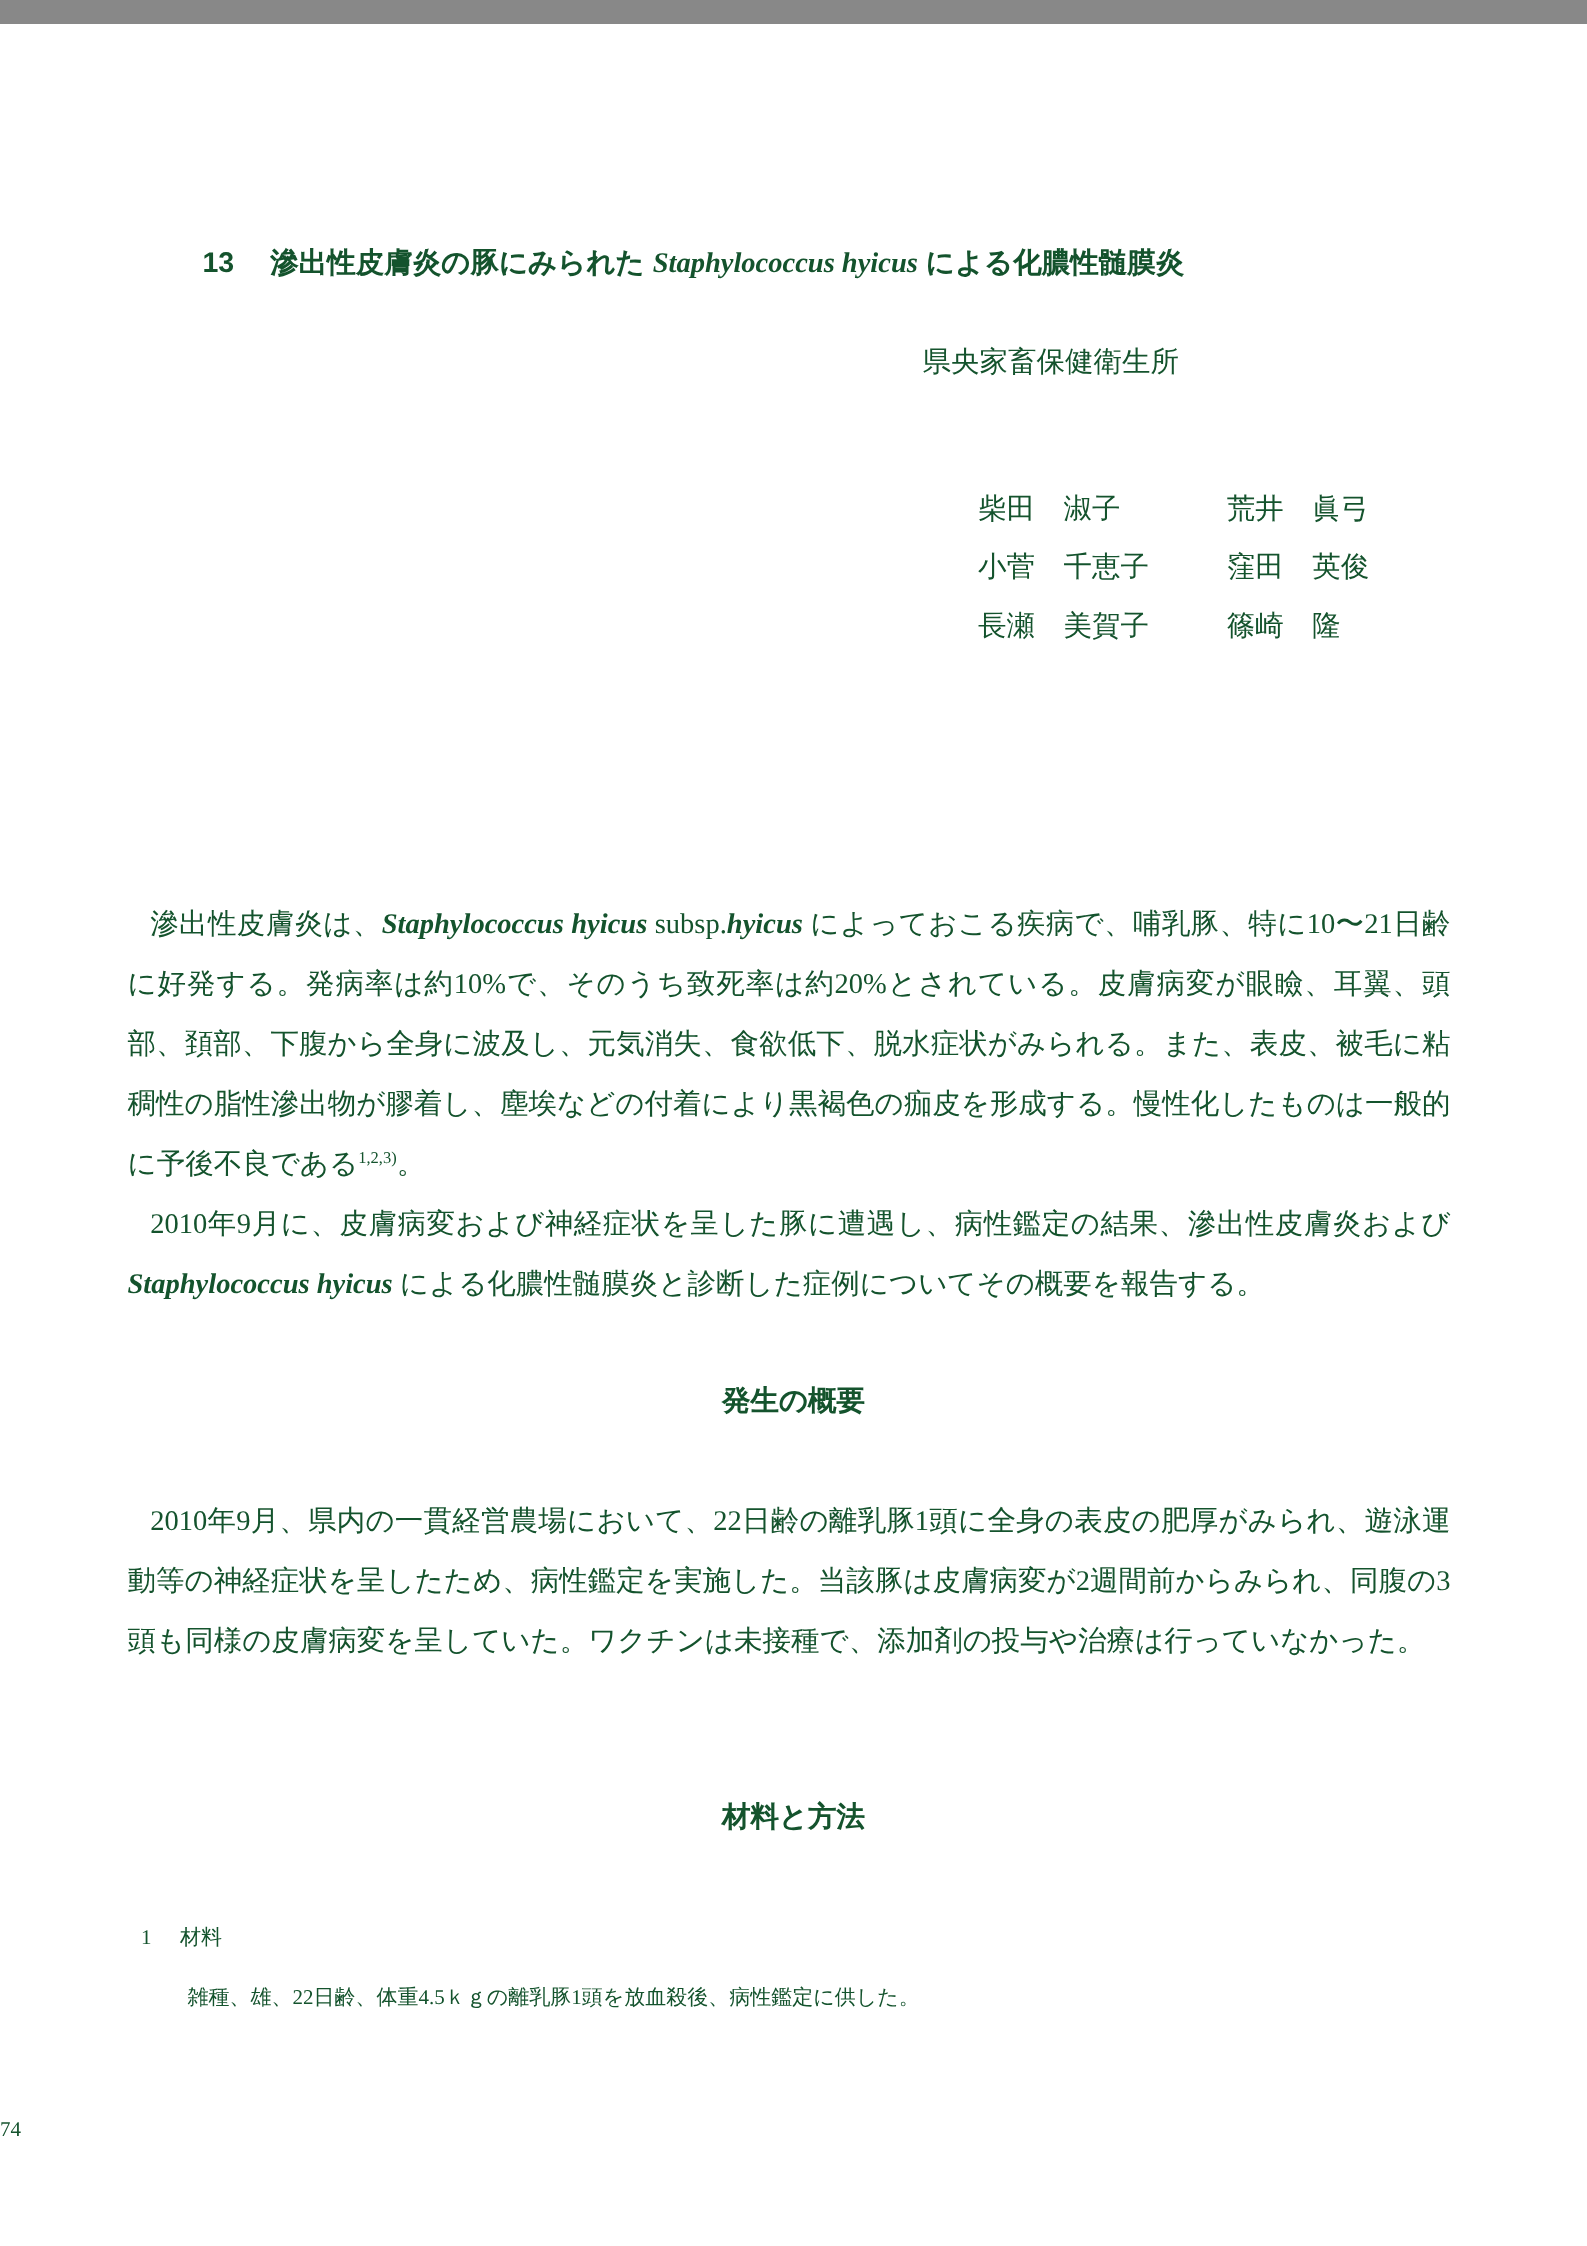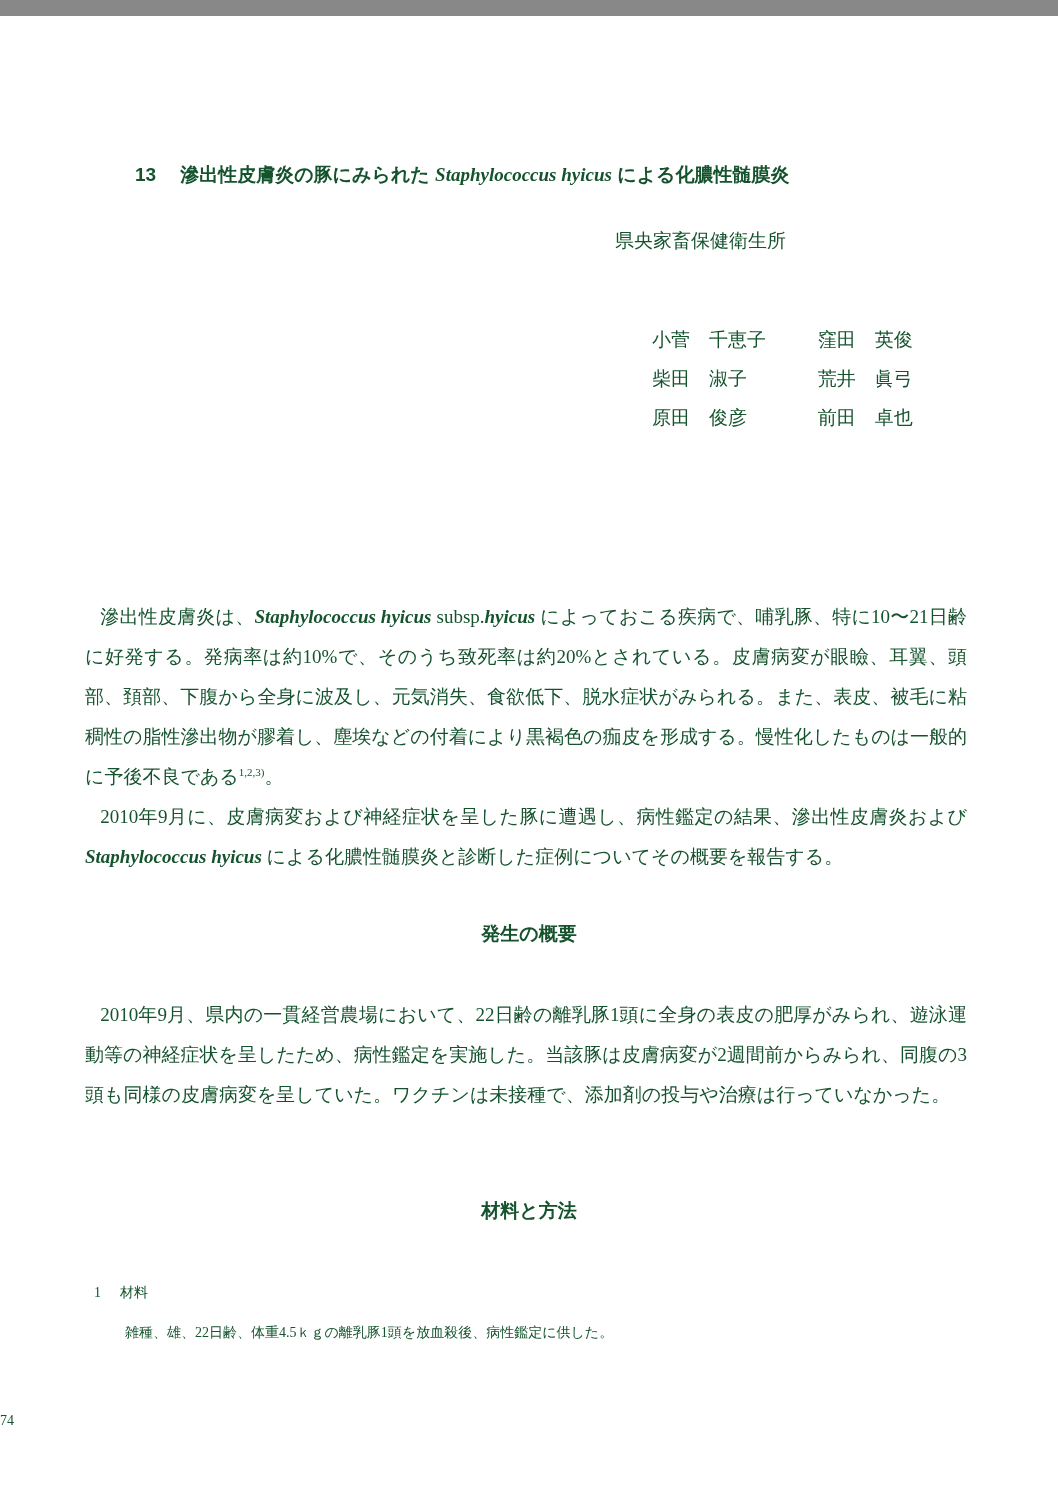--- a/index.html
+++ b/index.html
@@ -101,30 +101,30 @@
 <div class="page">
 
   <div class="title">
     <span class="title-num">13</span><span class="title-text"><span>滲出性皮膚炎の豚にみられた </span><span class="italic">Staphylococcus hyicus</span><span> による化膿性髄膜炎</span></span>
   </div>
 
   <div class="affiliation">県央家畜保健衛生所</div>
 
   <div class="authors">
     <div class="author-row">
+      <span class="author-left">柴田　淑子</span>
+      <span class="author-right">荒井　眞弓</span>
+    </div>
+    <div class="author-row">
       <span class="author-left">小菅　千恵子</span>
       <span class="author-right">窪田　英俊</span>
     </div>
     <div class="author-row">
-      <span class="author-left">柴田　淑子</span>
-      <span class="author-right">荒井　眞弓</span>
-    </div>
-    <div class="author-row">
-      <span class="author-left">原田　俊彦</span>
-      <span class="author-right">前田　卓也</span>
+      <span class="author-left">長瀬　美賀子</span>
+      <span class="author-right">篠崎　隆</span>
     </div>
   </div>
 
 
   <div class="body-block block-0">
     <p class="para"><span>滲出性皮膚炎は、</span><span class="italic">Staphylococcus hyicus</span><span> subsp.</span><span class="italic">hyicus</span><span> によっておこる疾病で、哺乳豚、特に10〜21日齢に好発する。発病率は約10%で、そのうち致死率は約20%とされている。皮膚病変が眼瞼、耳翼、頭部、頚部、下腹から全身に波及し、元気消失、食欲低下、脱水症状がみられる。また、表皮、被毛に粘稠性の脂性滲出物が膠着し、塵埃などの付着により黒褐色の痂皮を形成する。慢性化したものは一般的に予後不良である</span><sup>1,2,3)</sup><span>。</span></p>
     <p class="para"><span>2010年9月に、皮膚病変および神経症状を呈した豚に遭遇し、病性鑑定の結果、滲出性皮膚炎および </span><span class="italic">Staphylococcus hyicus</span><span> による化膿性髄膜炎と診断した症例についてその概要を報告する。</span></p>
   </div>
 
   <div class="sec-h sec-h-1">発生の概要</div>

